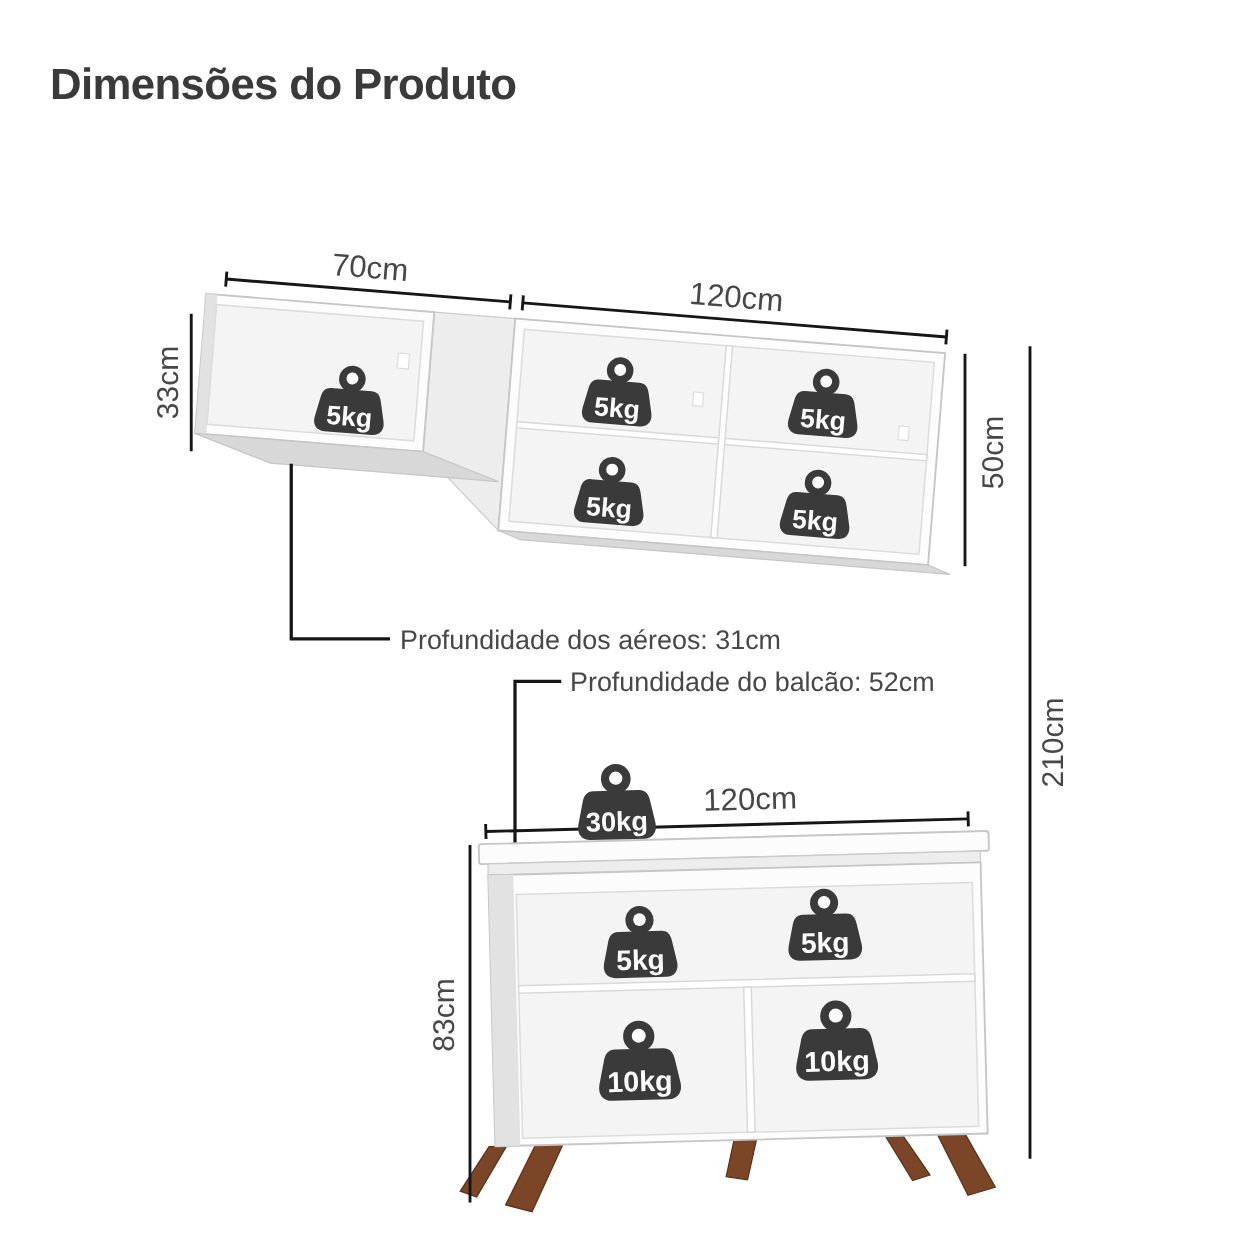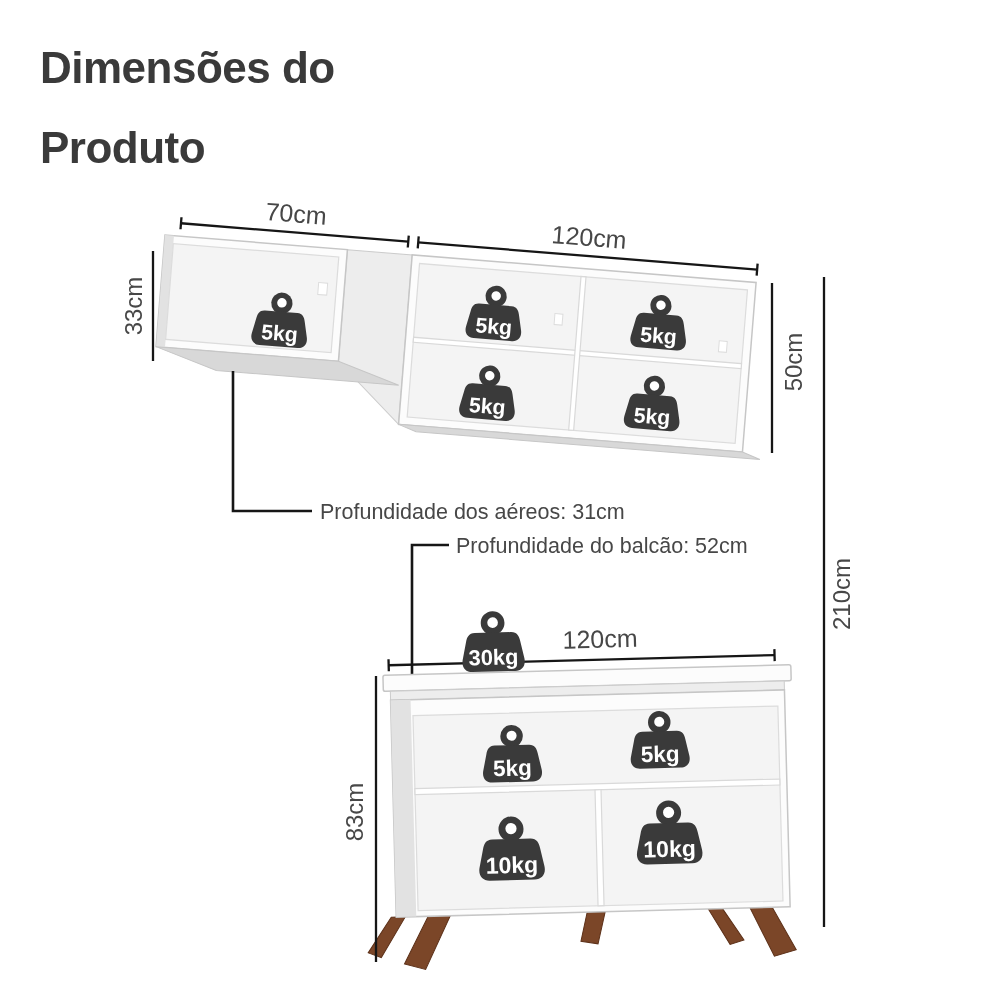--- a/index.html
+++ b/index.html
@@ -1,19 +1,19 @@
 <!DOCTYPE html>
 <html style="--weight: #3a3a3a; --line: #161616; --label: #474747; --text-dark: #3a3a3a; --leg: #7b4628;"><head>
 <meta charset="utf-8">
 <style>
   html,body{margin:0;padding:0;background:#ffffff;width:1000px;height:1000px;overflow:hidden;}
   #stage{position:relative;width:1000px;height:1000px;background:#fff;font-family:"Liberation Sans",sans-serif;}
   .title{
     position:absolute;left:40px;top:28px;width:450px;
-    font-size:44px;font-weight:bold;line-height:80px;letter-spacing:-0.5px;
+    font-size:35px;font-weight:bold;line-height:80px;letter-spacing:-0.5px;
     color:var(--text-dark,#3a3a3a);
   }
   svg text{font-family:"Liberation Sans",sans-serif;}
   .dimlabel{font-size:25px;fill:var(--label,#474747);}
   .dimlabel-v{font-size:24px;fill:var(--label,#474747);}
   .notelabel{font-size:21.5px;fill:var(--label,#474747);}
   .dimline{stroke:var(--line,#161616);stroke-width:2.3;fill:none;}
   .leader{stroke:var(--line,#161616);stroke-width:2.6;fill:none;}
   .cab-outer{fill:#fcfcfc;stroke:#c6c6c6;stroke-width:1.5;}
   .cab-inner{fill:#f4f4f4;stroke:#dcdcdc;stroke-width:1.2;}

